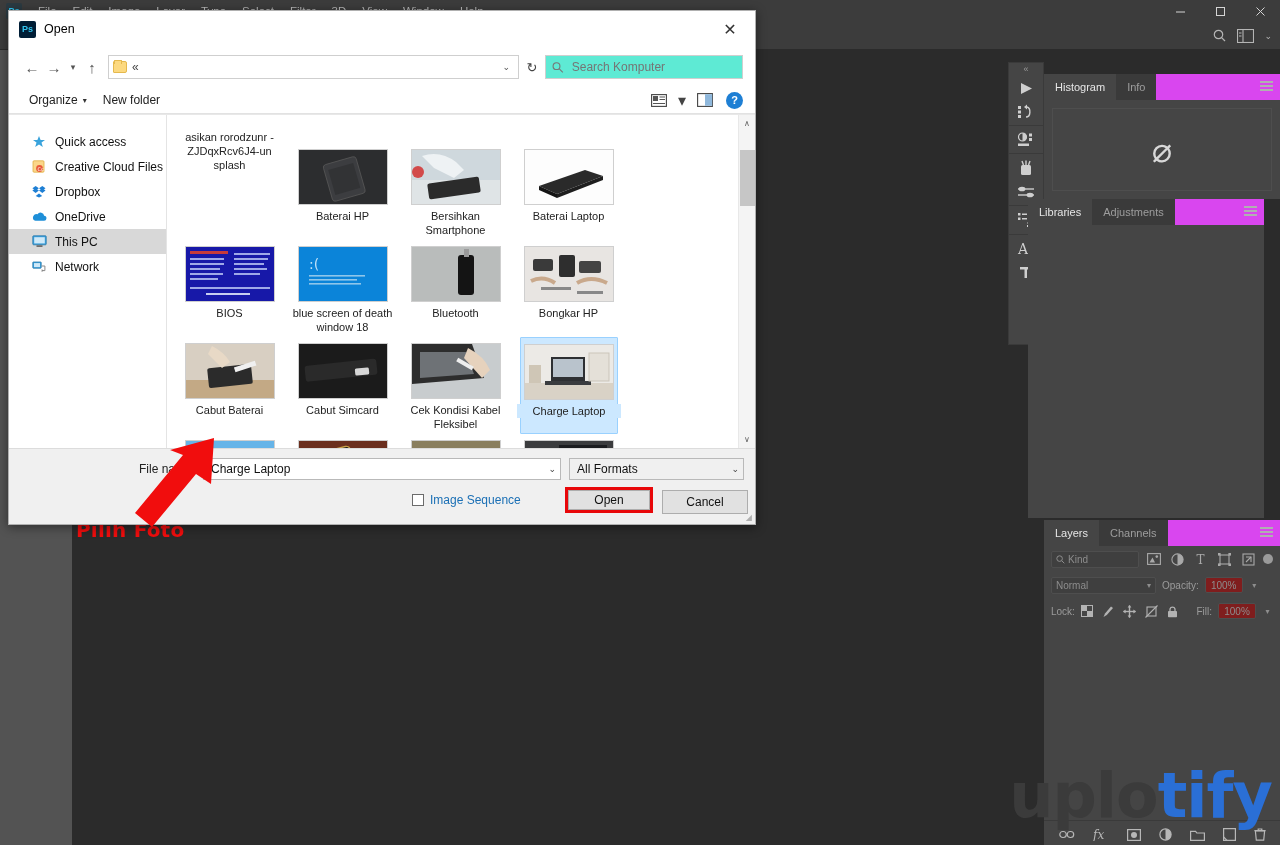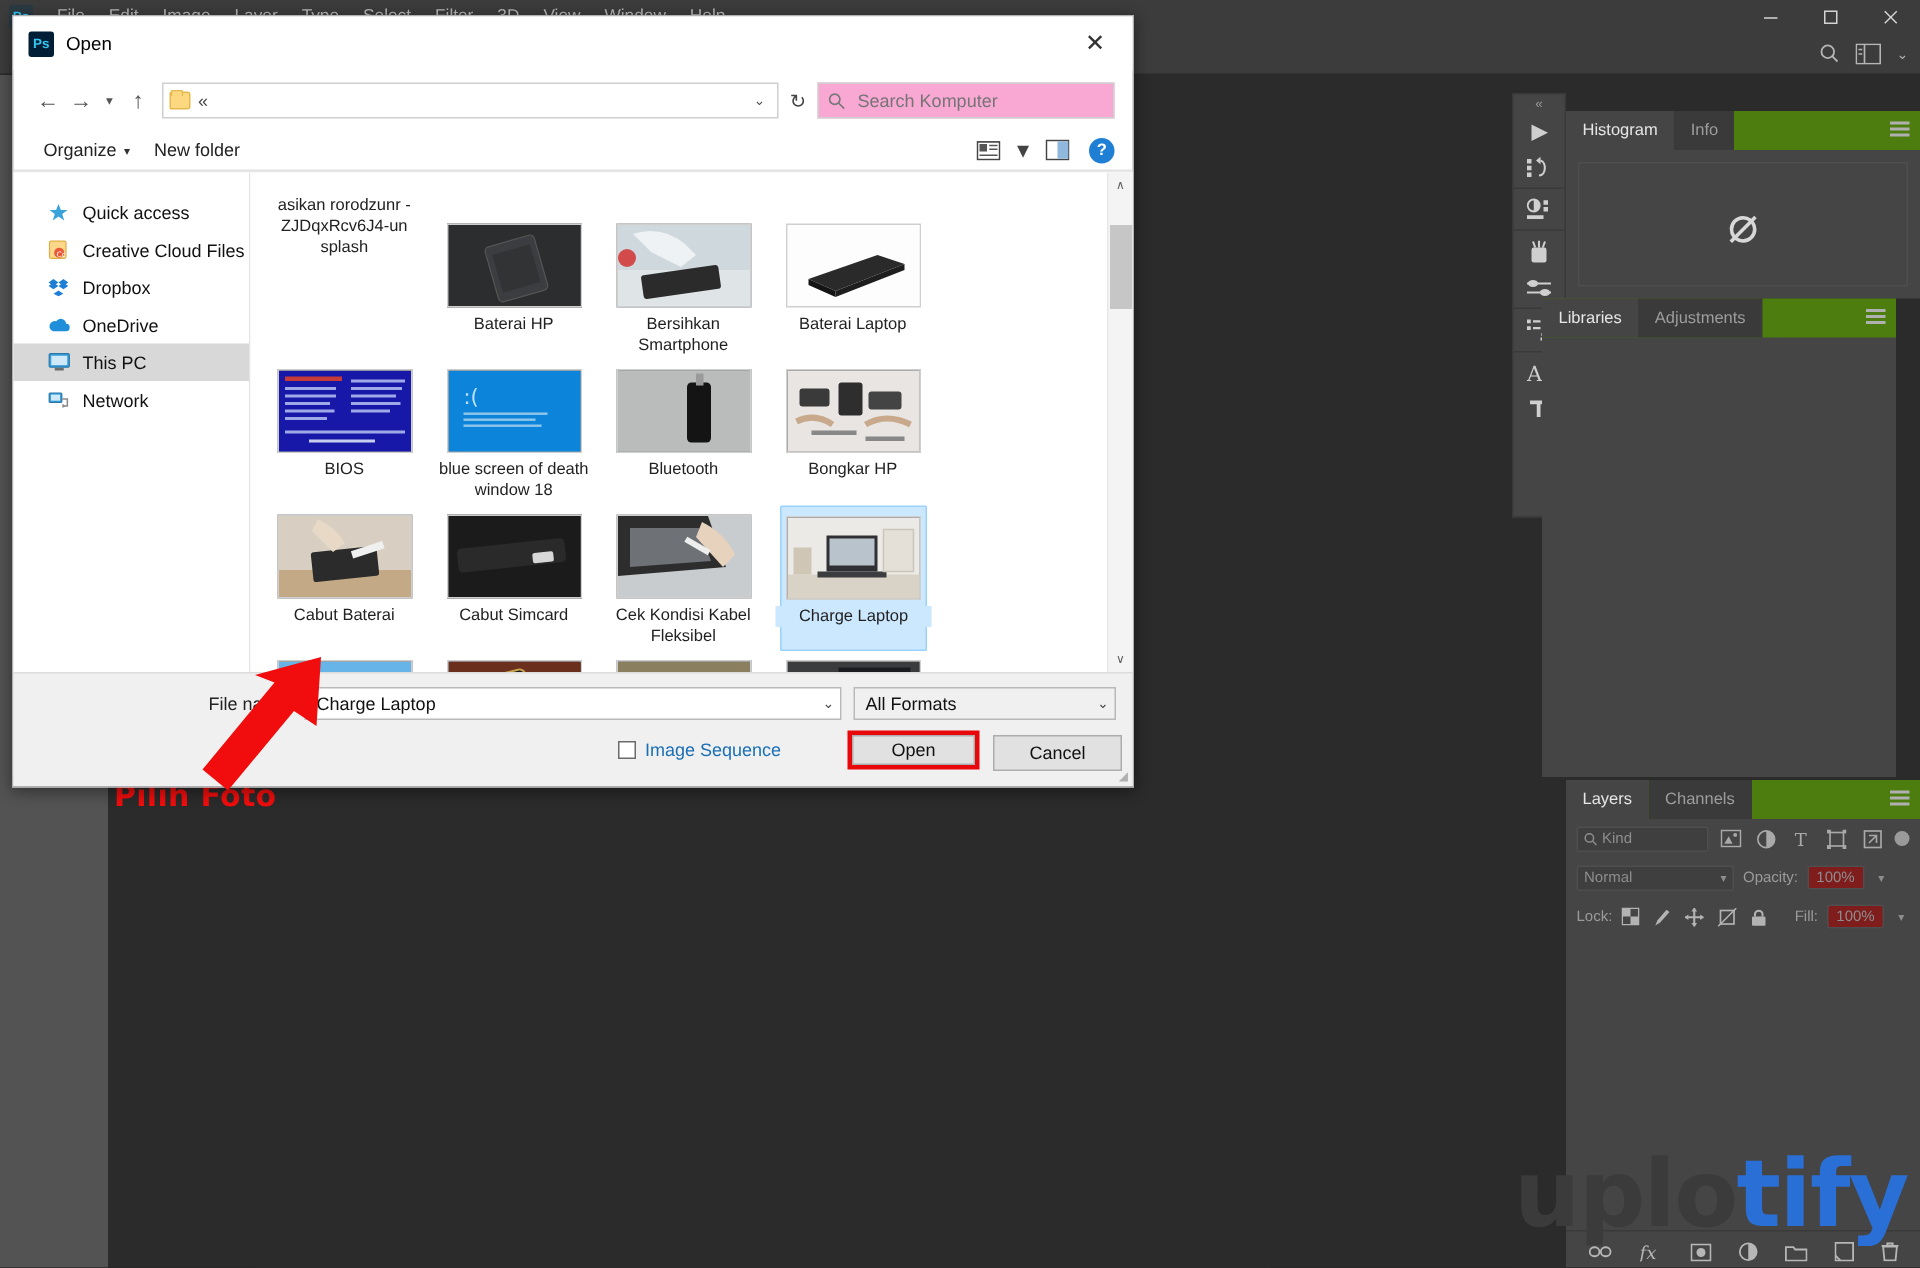--- a/index.html
+++ b/index.html
@@ -52,21 +52,21 @@
     background:#454545; border:1px solid #3a3a3a;
     display:flex; flex-direction:column; align-items:center;
   }
   .ps-rail-collapse { color:#9a9a9a; font-size:9px; height:12px; line-height:12px; }
   .ps-rail-grp { width:100%; border-bottom:1px solid #3a3a3a; padding:6px 0;
     display:flex; flex-direction:column; align-items:center; gap:8px; }
   .ps-rail-ic { color:#c9c9c9; display:flex; align-items:center; justify-content:center; }
 
   
   .ps-panel { position:absolute; background:#454545; }
-  .ps-tabstrip { display:flex; height:26px; background:#4d7c0f; align-items:stretch; position:relative; }
+  .ps-tabstrip { display:flex; height:26px; background:#d946ef; align-items:stretch; position:relative; }
   .ps-tab {
     padding:0 11px; display:flex; align-items:center; font-size:11px;
     color:#9d9d9d; background:#3a3a3a;
   }
   .ps-tab.active { background:#454545; color:#e6e6e6; }
   .ps-tabmenu { position:absolute; right:7px; top:7px; width:13px; color:#b0b0b0; }
   .ps-tabmenu span { display:block; height:1.5px; background:#b0b0b0; margin-bottom:2.5px; }
 
   #panel-histogram { right:0; top:74px; width:236px; height:125px; }
   .hist-body { height:99px; padding:8px; }
@@ -156,21 +156,21 @@
     content:""; position:absolute; left:0; top:-2px; width:6px; height:3px;
     background:#fcd980; border:1px solid #e5b94e; border-bottom:none; border-radius:1px 1px 0 0;
   }
   .addr-crumb { font-size:12px; color:#444; }
   .addr-caret { margin-left:auto; color:#555; font-size:9px; padding:0 4px; }
   .refresh-btn {
     width:26px; height:24px; display:flex; align-items:center; justify-content:center;
     color:#444; font-size:13px;
   }
   .search-box {
-    width:198px; height:24px; border:1px solid #cfcfcf; background:#f9a8d4;
+    width:198px; height:24px; border:1px solid #cfcfcf; background:#5eead4;
     display:flex; align-items:center; padding:0 6px; gap:6px;
   }
   .search-box input {
     border:none; outline:none; font-size:12px; color:#555; width:100%;
     font-family:"Liberation Sans", sans-serif; background:transparent;
   }
 
   .dlg-toolbar {
     height:27px; display:flex; align-items:center; padding:0 12px;
     border-bottom:1px solid #e2e2e2; gap:0;

